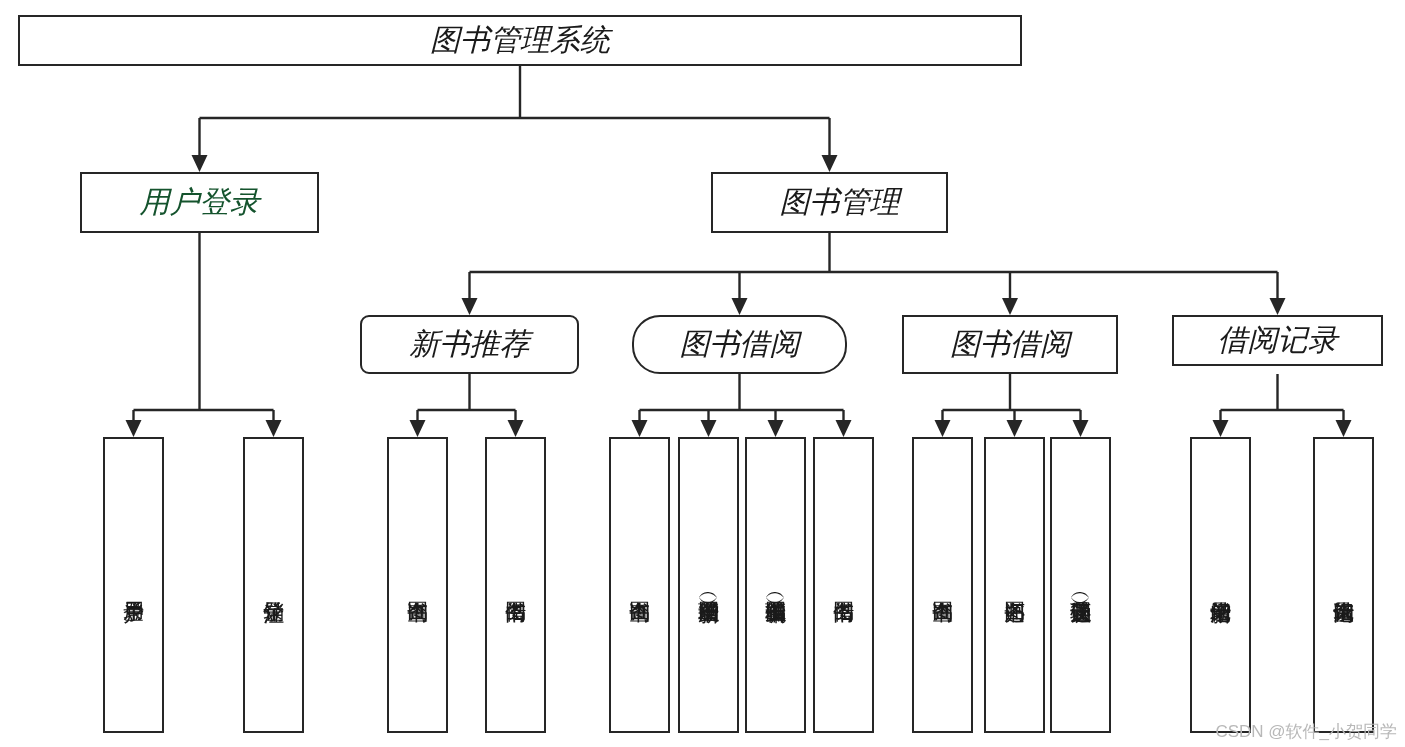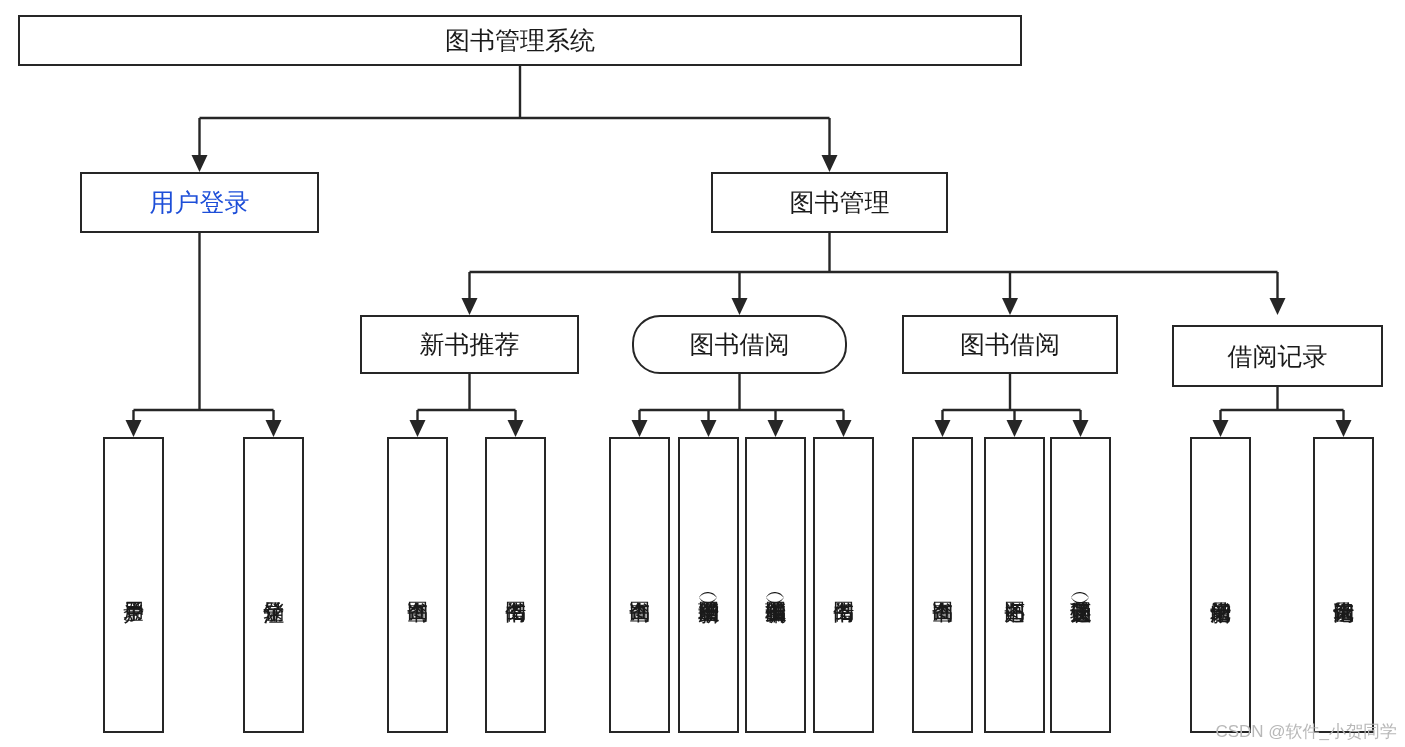--- a/index.html
+++ b/index.html
@@ -31,21 +31,22 @@
     justify-content: center;
     z-index: 2;
   }
   .node-label {
     color: #1a1a1a;
     line-height: 1.15;
     white-space: nowrap;
     letter-spacing: 0px;
   }
   .h-label {
-    font-size: 25px;
+    font-size: 30px;
+    font-style: italic;
   }
   .v-label {
     writing-mode: vertical-rl;
     text-orientation: upright;
     font-size: 21px;
     line-height: 1.25;
     white-space: normal;
     text-align: center;
     max-height: 272px;
   }
@@ -116,35 +117,35 @@
       <line x1="1220.5" y1="410" x2="1220.5" y2="422" stroke="#262626" stroke-width="2.4"></line>
       <polygon points="1212.5,420 1228.5,420 1220.5,437" fill="#262626"></polygon>
       <line x1="1343.5" y1="410" x2="1343.5" y2="422" stroke="#262626" stroke-width="2.4"></line>
       <polygon points="1335.5,420 1351.5,420 1343.5,437" fill="#262626"></polygon>
     </svg>
   <div id="nodes-layer">
       <div class="node" style="left: 18px; top: 15px; width: 1004px; height: 51px; border-color: rgb(38, 38, 38);">
         <div class="node-label h-label" style="color: rgb(26, 26, 26);">图书管理系统</div>
       </div>
       <div class="node" style="left: 80px; top: 172px; width: 239px; height: 61px; border-color: rgb(38, 38, 38);">
-        <div class="node-label h-label" style="color: #1d4ed8;">用户登录</div>
+        <div class="node-label h-label" style="color: #14532d;">用户登录</div>
       </div>
       <div class="node" style="left: 711px; top: 172px; width: 237px; height: 61px; border-color: rgb(38, 38, 38); padding-left: 20px;">
         <div class="node-label h-label" style="color: rgb(26, 26, 26);">图书管理</div>
       </div>
-      <div class="node" style="left: 360px; top: 315px; width: 219px; height: 59px; border-color: rgb(38, 38, 38);">
+      <div class="node" style="left: 360px; top: 315px; width: 219px; height: 59px; border-color: rgb(38, 38, 38); border-radius: 9px;">
         <div class="node-label h-label" style="color: rgb(26, 26, 26);">新书推荐</div>
       </div>
       <div class="node" style="left: 632px; top: 315px; width: 215px; height: 59px; border-color: rgb(38, 38, 38); border-radius: 28px;">
         <div class="node-label h-label" style="color: rgb(26, 26, 26);">图书借阅</div>
       </div>
       <div class="node" style="left: 902px; top: 315px; width: 216px; height: 59px; border-color: rgb(38, 38, 38);">
         <div class="node-label h-label" style="color: rgb(26, 26, 26);">图书借阅</div>
       </div>
-      <div class="node" style="left: 1172px; top: 325px; width: 211px; height: 62px; border-color: rgb(38, 38, 38);">
+      <div class="node" style="left: 1172px; top: 315px; width: 211px; height: 51px; border-color: rgb(38, 38, 38);">
         <div class="node-label h-label" style="color: rgb(26, 26, 26);">借阅记录</div>
       </div>
       <div class="node" style="left: 103px; top: 437px; width: 61px; height: 296px; border-color: rgb(38, 38, 38);">
         <div class="node-label v-label" style="color: rgb(26, 26, 26);">用户登录</div>
       </div>
       <div class="node" style="left: 243px; top: 437px; width: 61px; height: 296px; border-color: rgb(38, 38, 38);">
         <div class="node-label v-label" style="color: rgb(26, 26, 26);">注销登录</div>
       </div>
       <div class="node" style="left: 387px; top: 437px; width: 61px; height: 296px; border-color: rgb(38, 38, 38);">
         <div class="node-label v-label" style="color: rgb(26, 26, 26);">查询图书</div>

